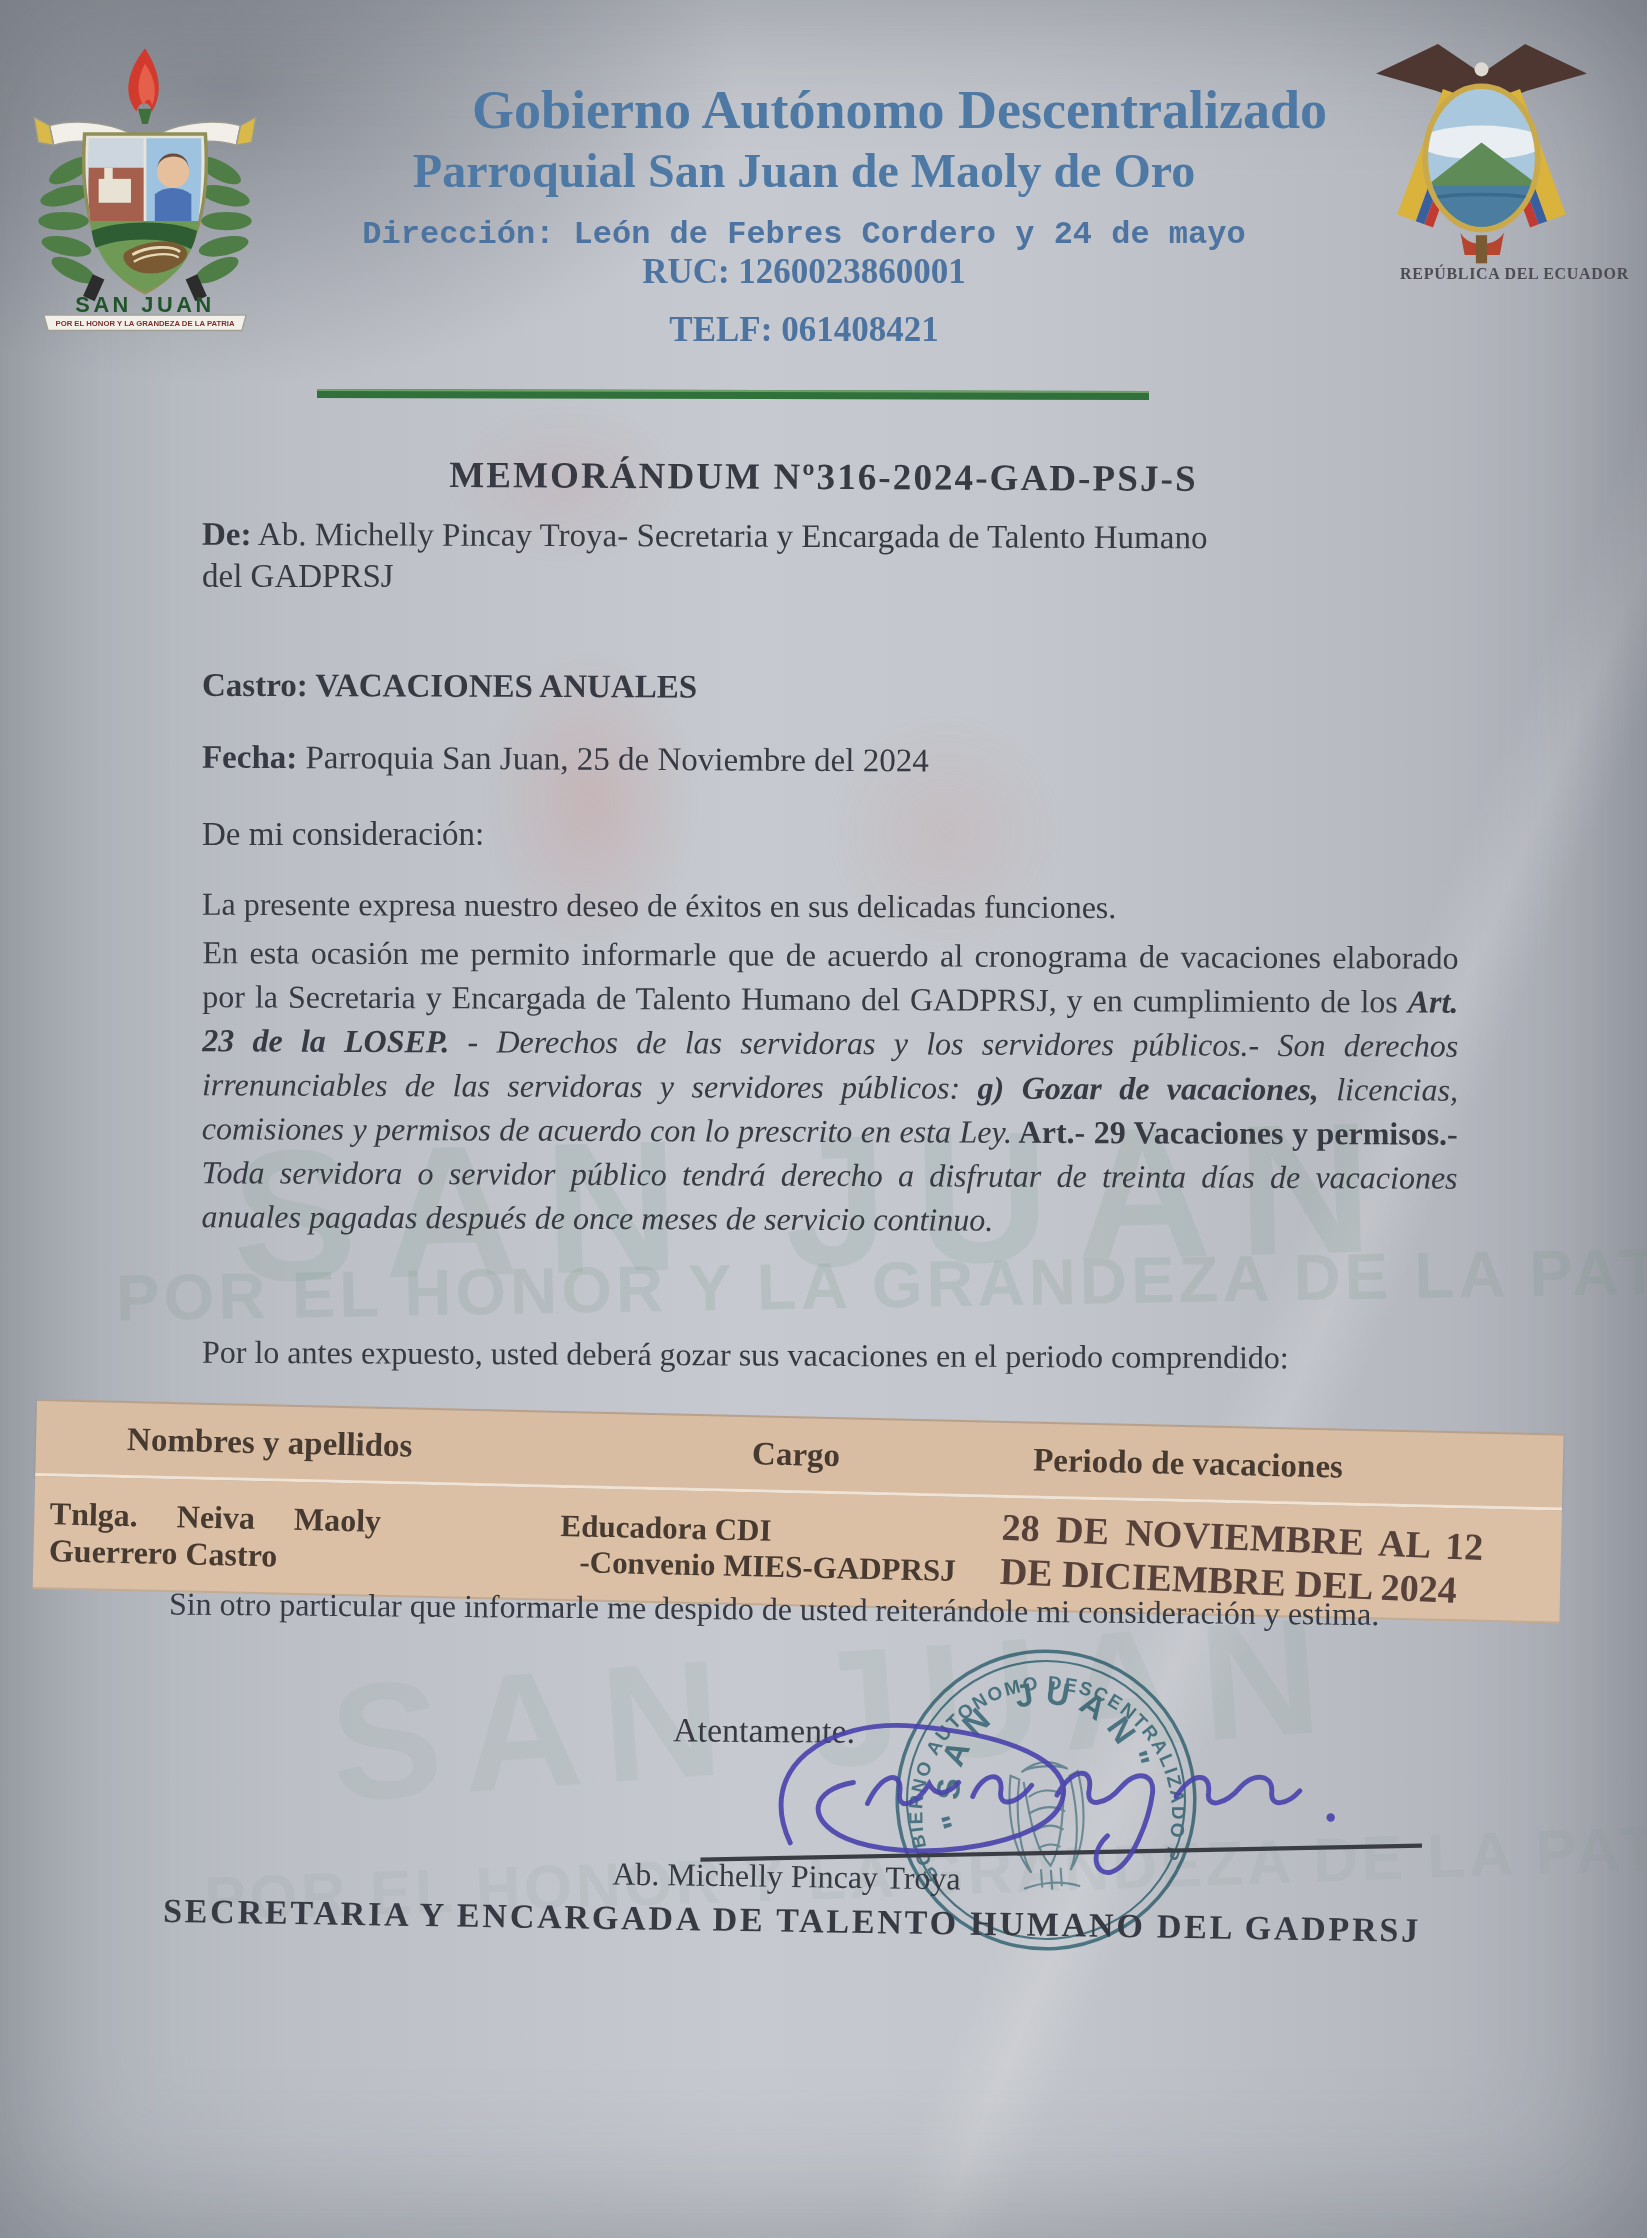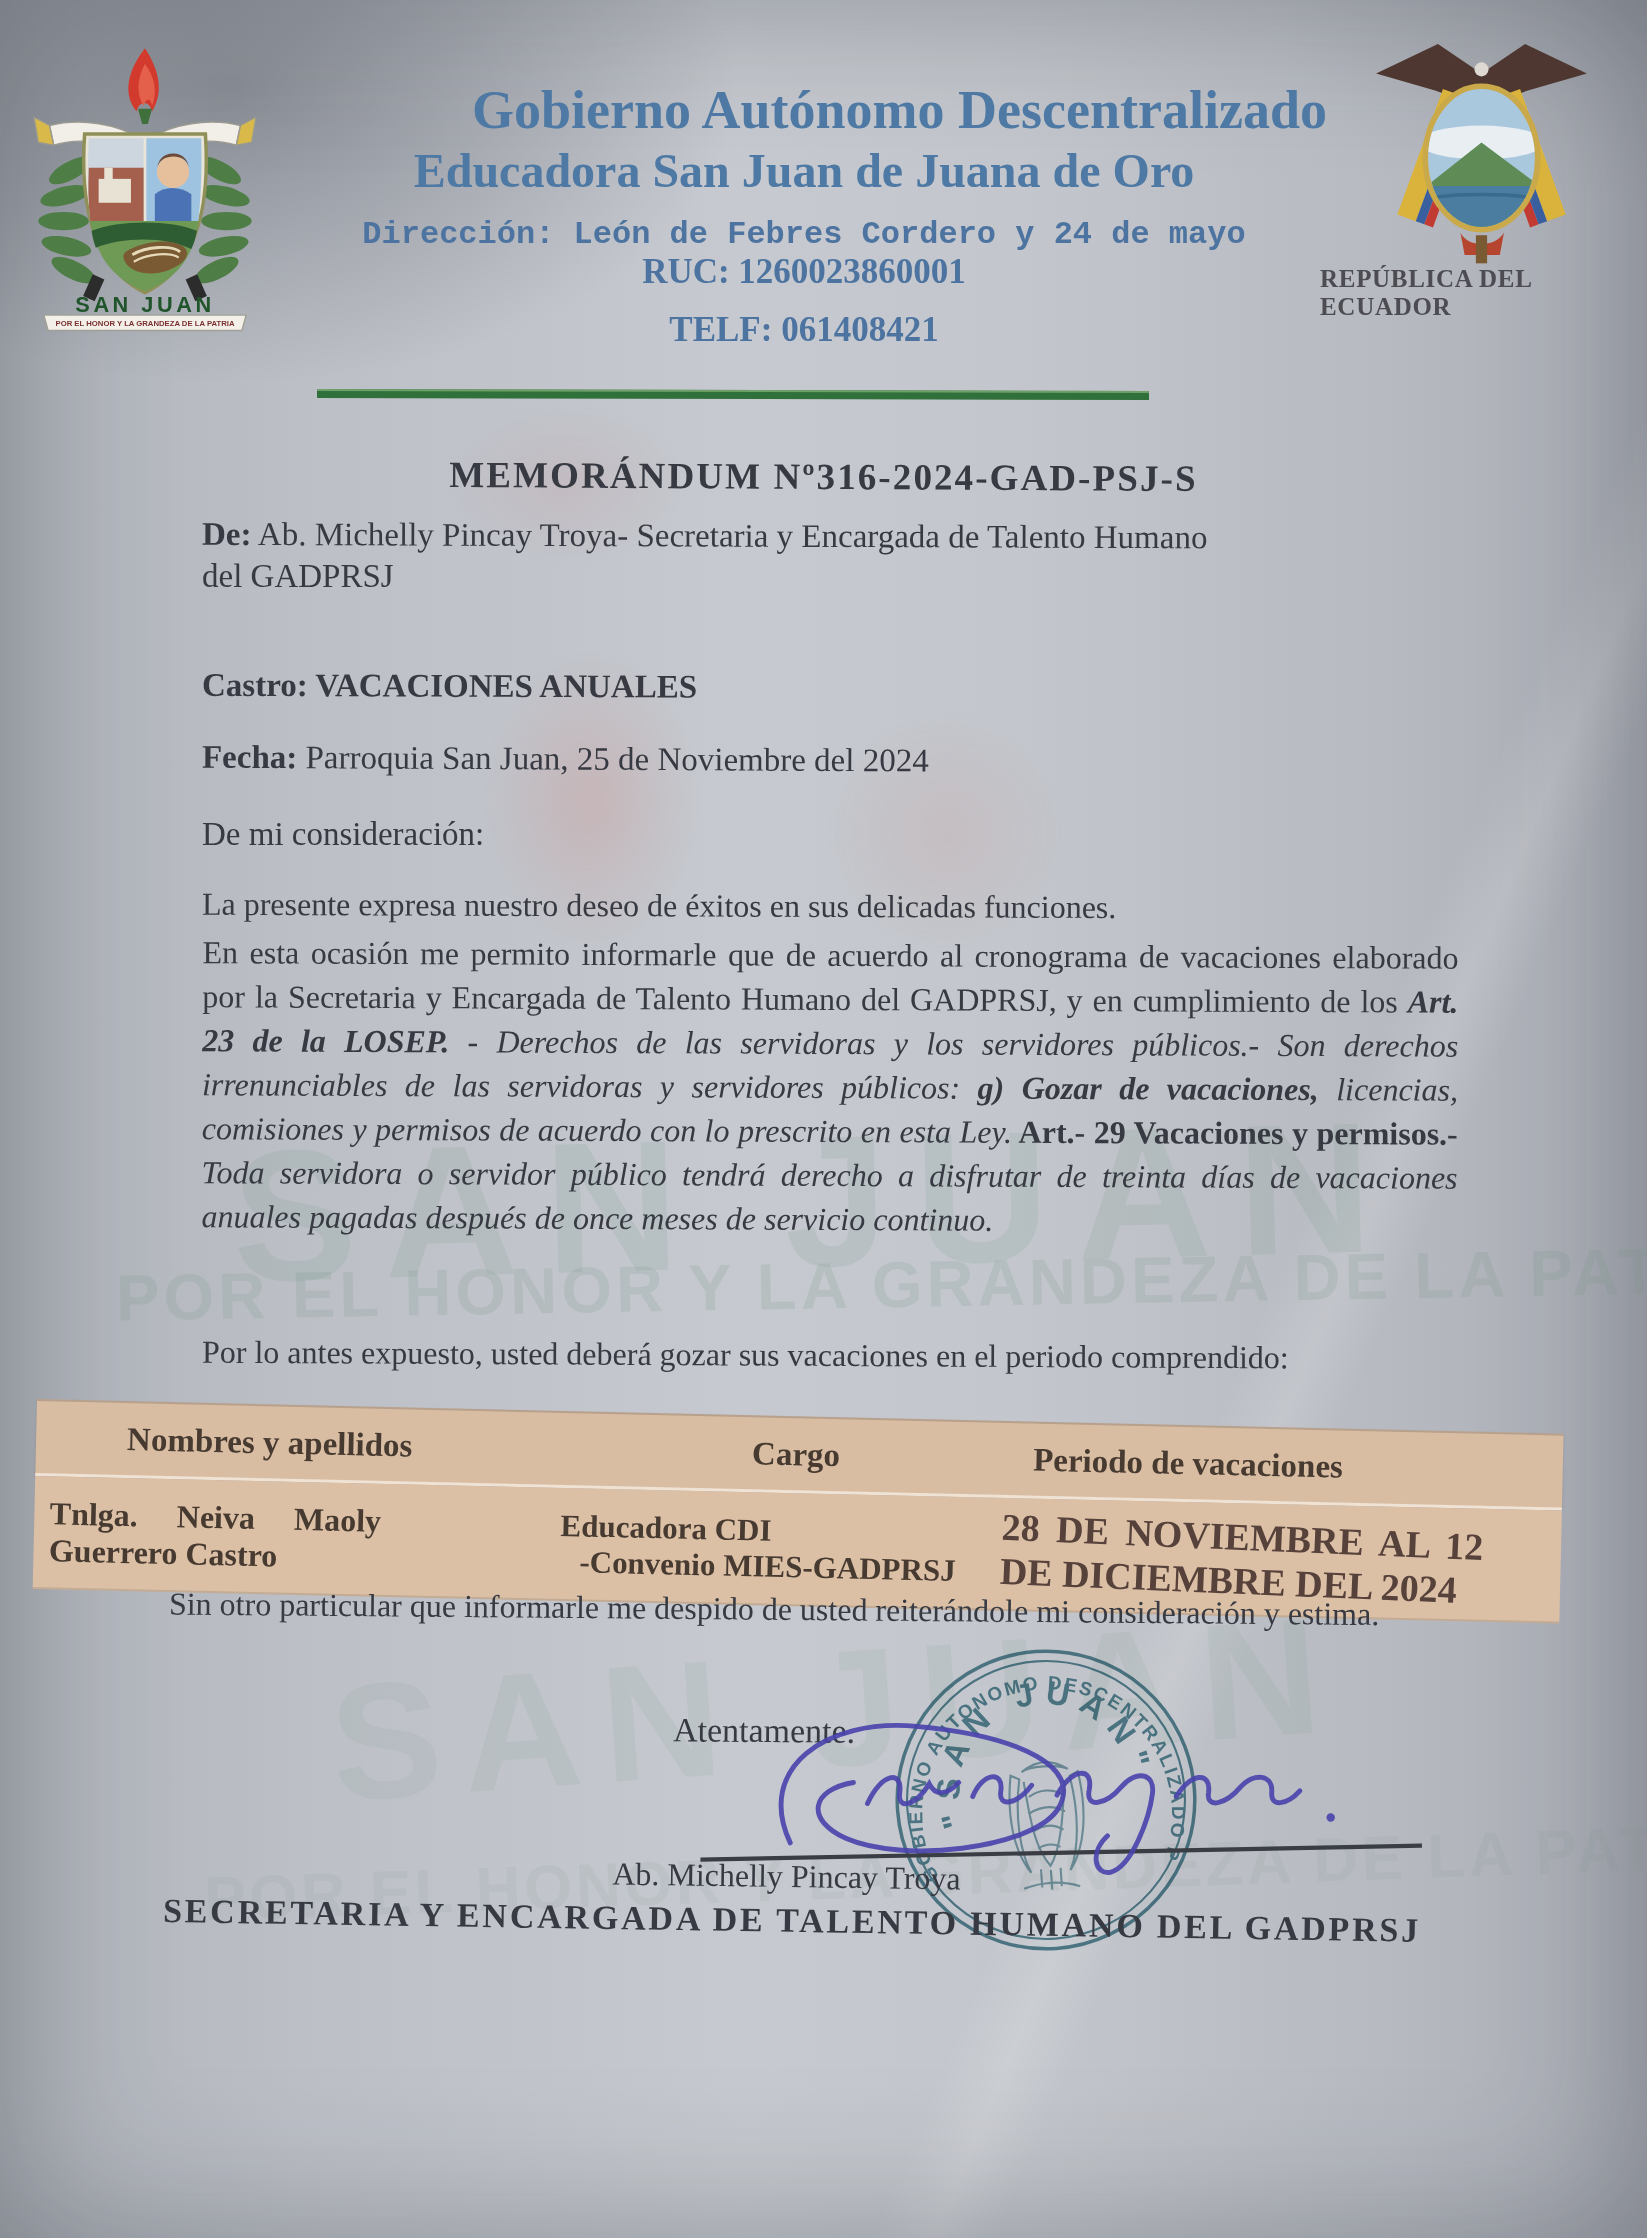--- a/index.html
+++ b/index.html
@@ -107,24 +107,24 @@
       </clipPath>
     <g clip-path="url(#ovclip)">
       <ellipse cx="180" cy="150" rx="90" ry="24" fill="#e9eef2"></ellipse>
       <polygon points="104,210 180,150 260,210 260,280 104,280" fill="#5f8b57"></polygon>
       <rect x="100" y="212" width="164" height="70" fill="#4a7da0"></rect>
       <path d="M104 230 C140 222 220 222 258 230" stroke="#3a6b8c" stroke-width="5" fill="none"></path>
     </g>
     <path d="M150 278 C160 300 200 300 212 278 L206 310 L156 310 Z" fill="#b5452f"></path>
     <rect x="172" y="282" width="16" height="40" fill="#7a5a33"></rect>
   </svg>
-  <div class="abs" style="left:1320px;top:265px;width:309px;text-align:left;font-size:25px;font-weight:bold;color:#4c4c52;letter-spacing:0.7px;">REPÚBLICA DEL ECUADOR</div>
+  <div class="abs" style="left:1320px;top:265px;width:309px;text-align:right;font-size:16px;font-weight:bold;color:#4c4c52;letter-spacing:0.7px;">REPÚBLICA DEL ECUADOR</div>
 
   <div class="abs blue b" style="left:281px;top:79px;width:1046px;text-align:right;font-size:54px;">Gobierno Autónomo Descentralizado</div>
-  <div class="abs blue b" style="left:281px;top:143px;width:1046px;text-align:center;font-size:48px;">Educadora San Juan de Juana de Oro</div>
+  <div class="abs blue b" style="left:281px;top:143px;width:1046px;text-align:center;font-size:48px;">Parroquial San Juan de Maoly de Oro</div>
   <div class="abs blue b" style="left:281px;top:216px;width:1046px;text-align:center;font-size:32px;color:#4d74a0;font-family:Liberation Mono, monospace;">Dirección: León de Febres Cordero y 24 de mayo</div>
   <div class="abs blue b" style="left:281px;top:252px;width:1046px;text-align:center;font-size:35px;color:#4d74a0;">RUC: 1260023860001</div>
   <div class="abs blue b" style="left:281px;top:310px;width:1046px;text-align:center;font-size:35px;color:#4d74a0;">TELF: 061408421</div>
   <div class="abs" style="left:317px;top:390px;width:832px;height:7px;background:#30703a;border-top:2.1px solid #6fa06a;transform:rotate(.15deg);"></div>
 
   <div class="abs ink b" style="left:0;top:455px;width:1647px;text-align:center;font-size:37px;letter-spacing:2.1px;transform:rotate(.3deg);">MEMORÁNDUM Nº316-2024-GAD-PSJ-S</div>
 
   <div class="abs ink" style="left:202px;top:518px;width:1264px;font-size:33px;transform:rotate(.2deg);">
     <span class="b">De:</span><span> Ab. Michelly Pincay Troya- Secretaria y Encargada de Talento Humano</span>
   </div>

